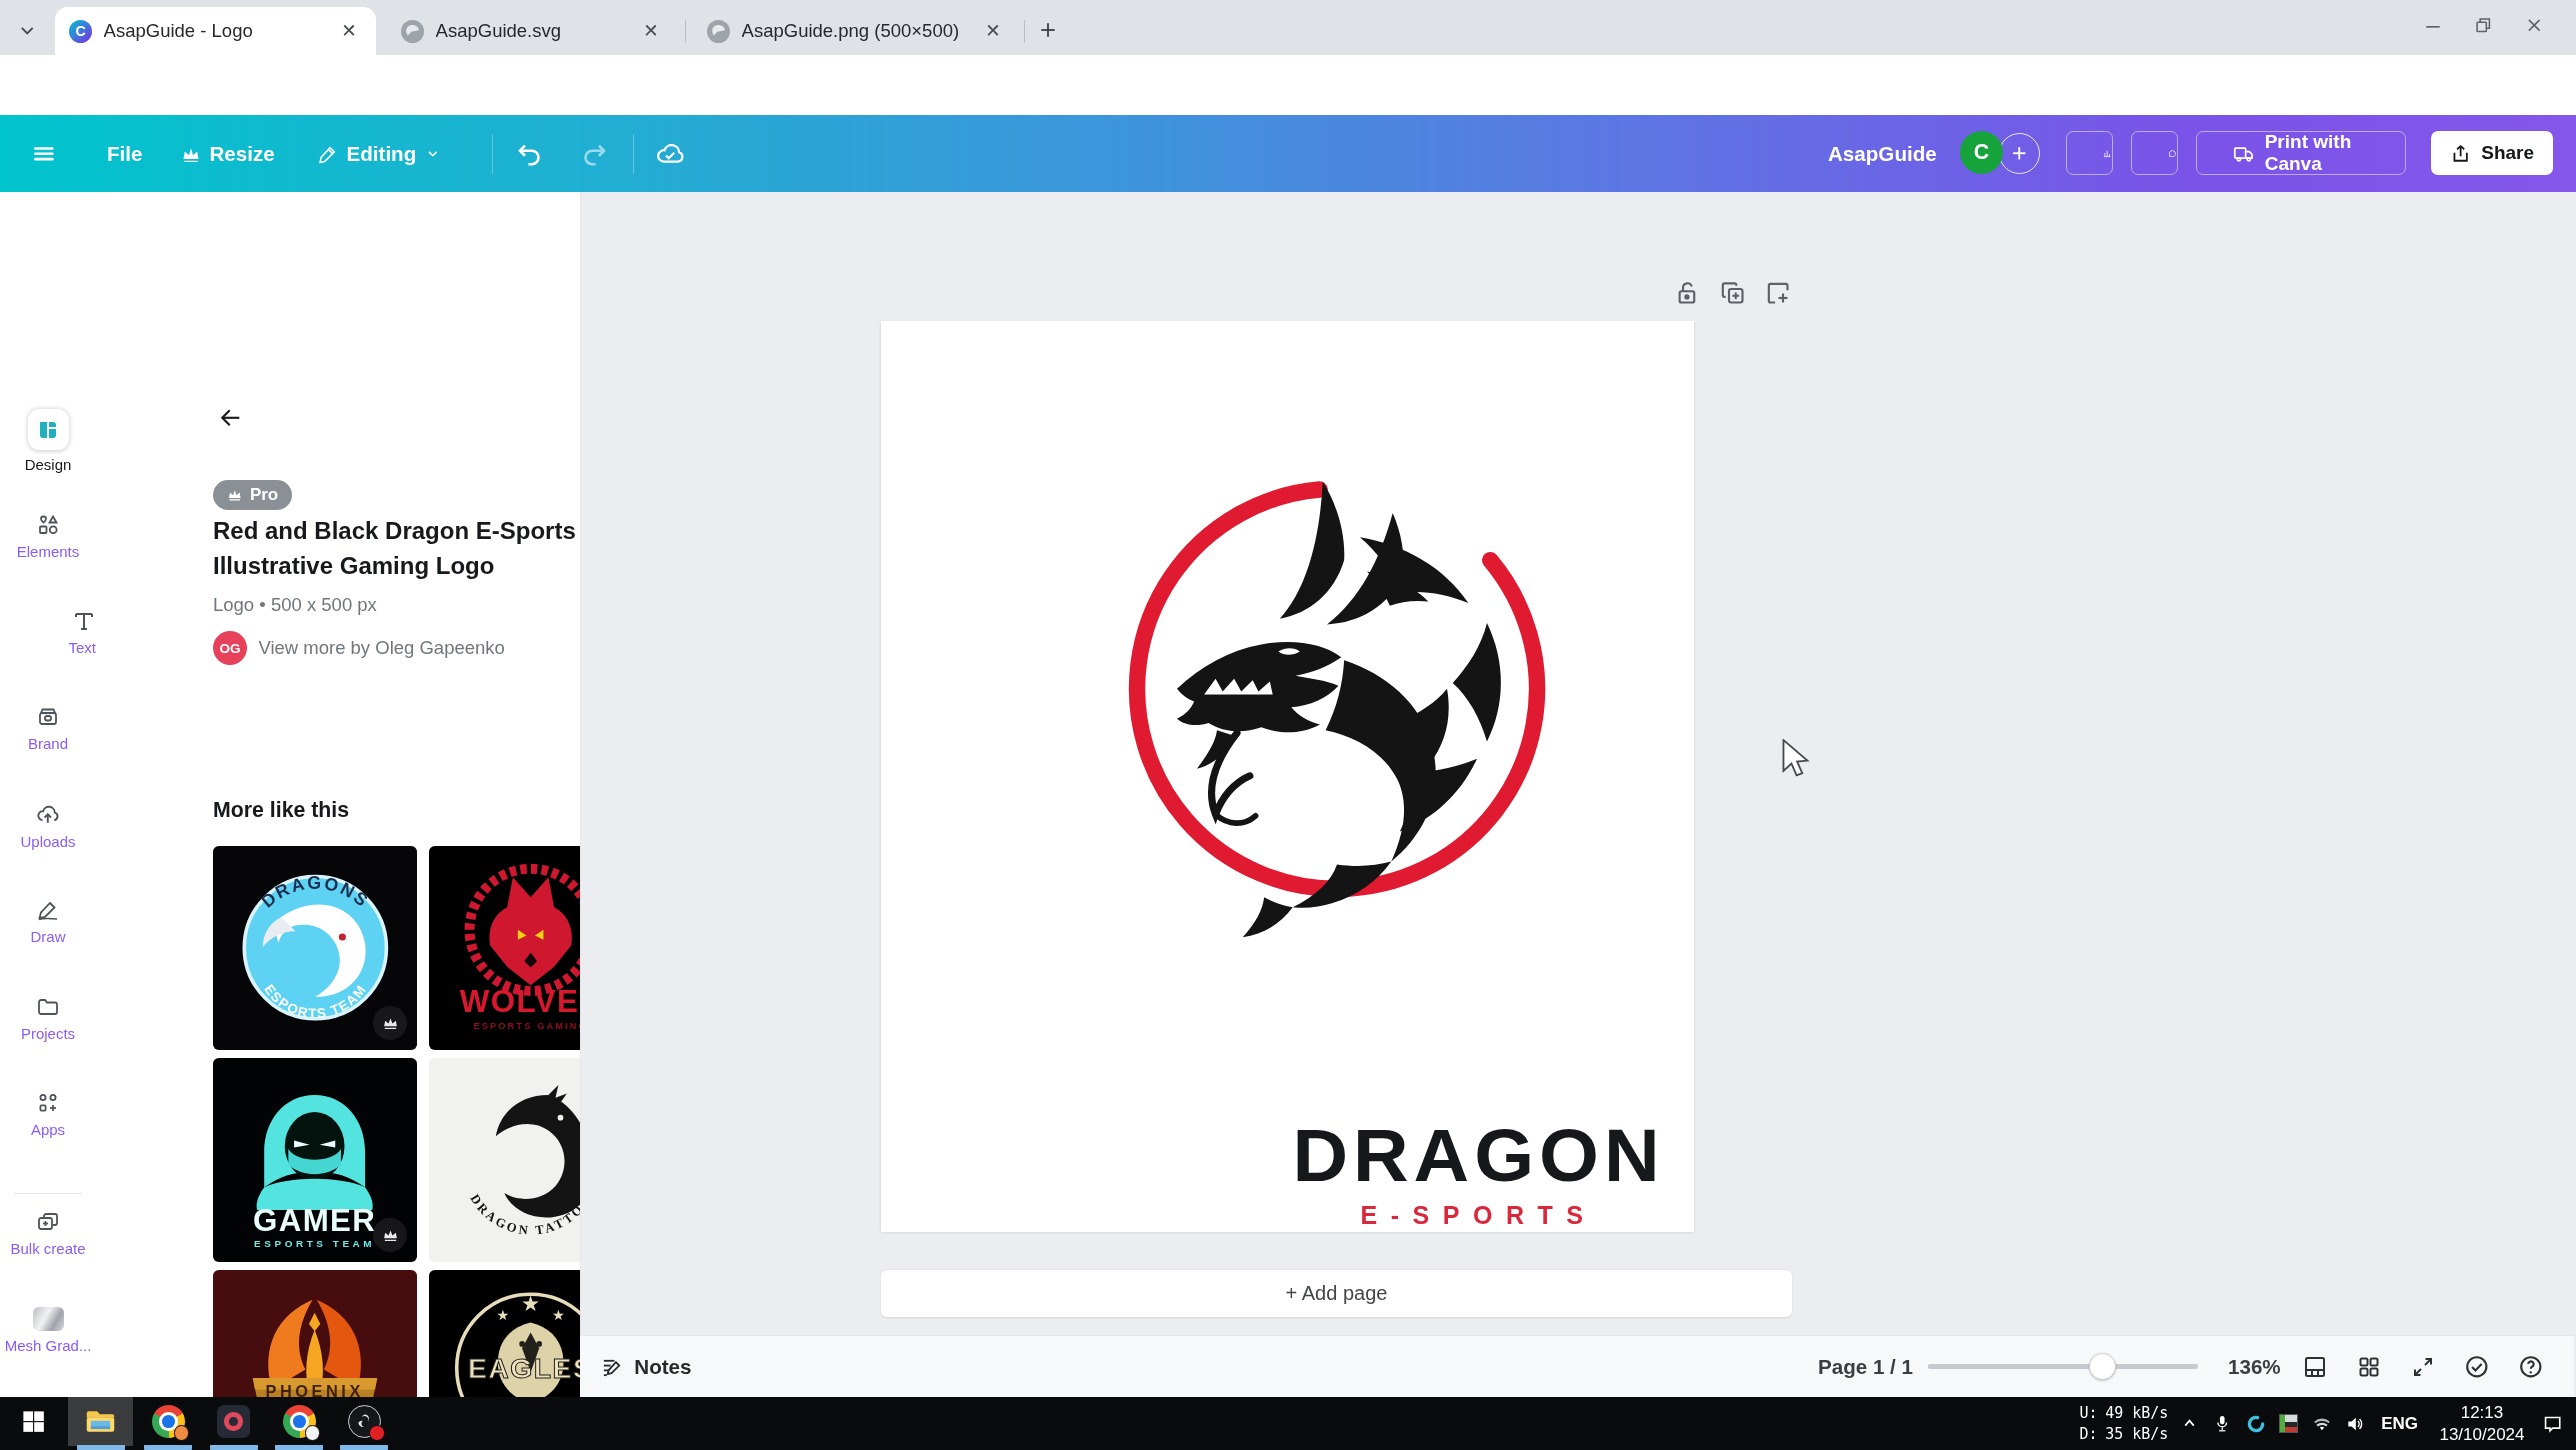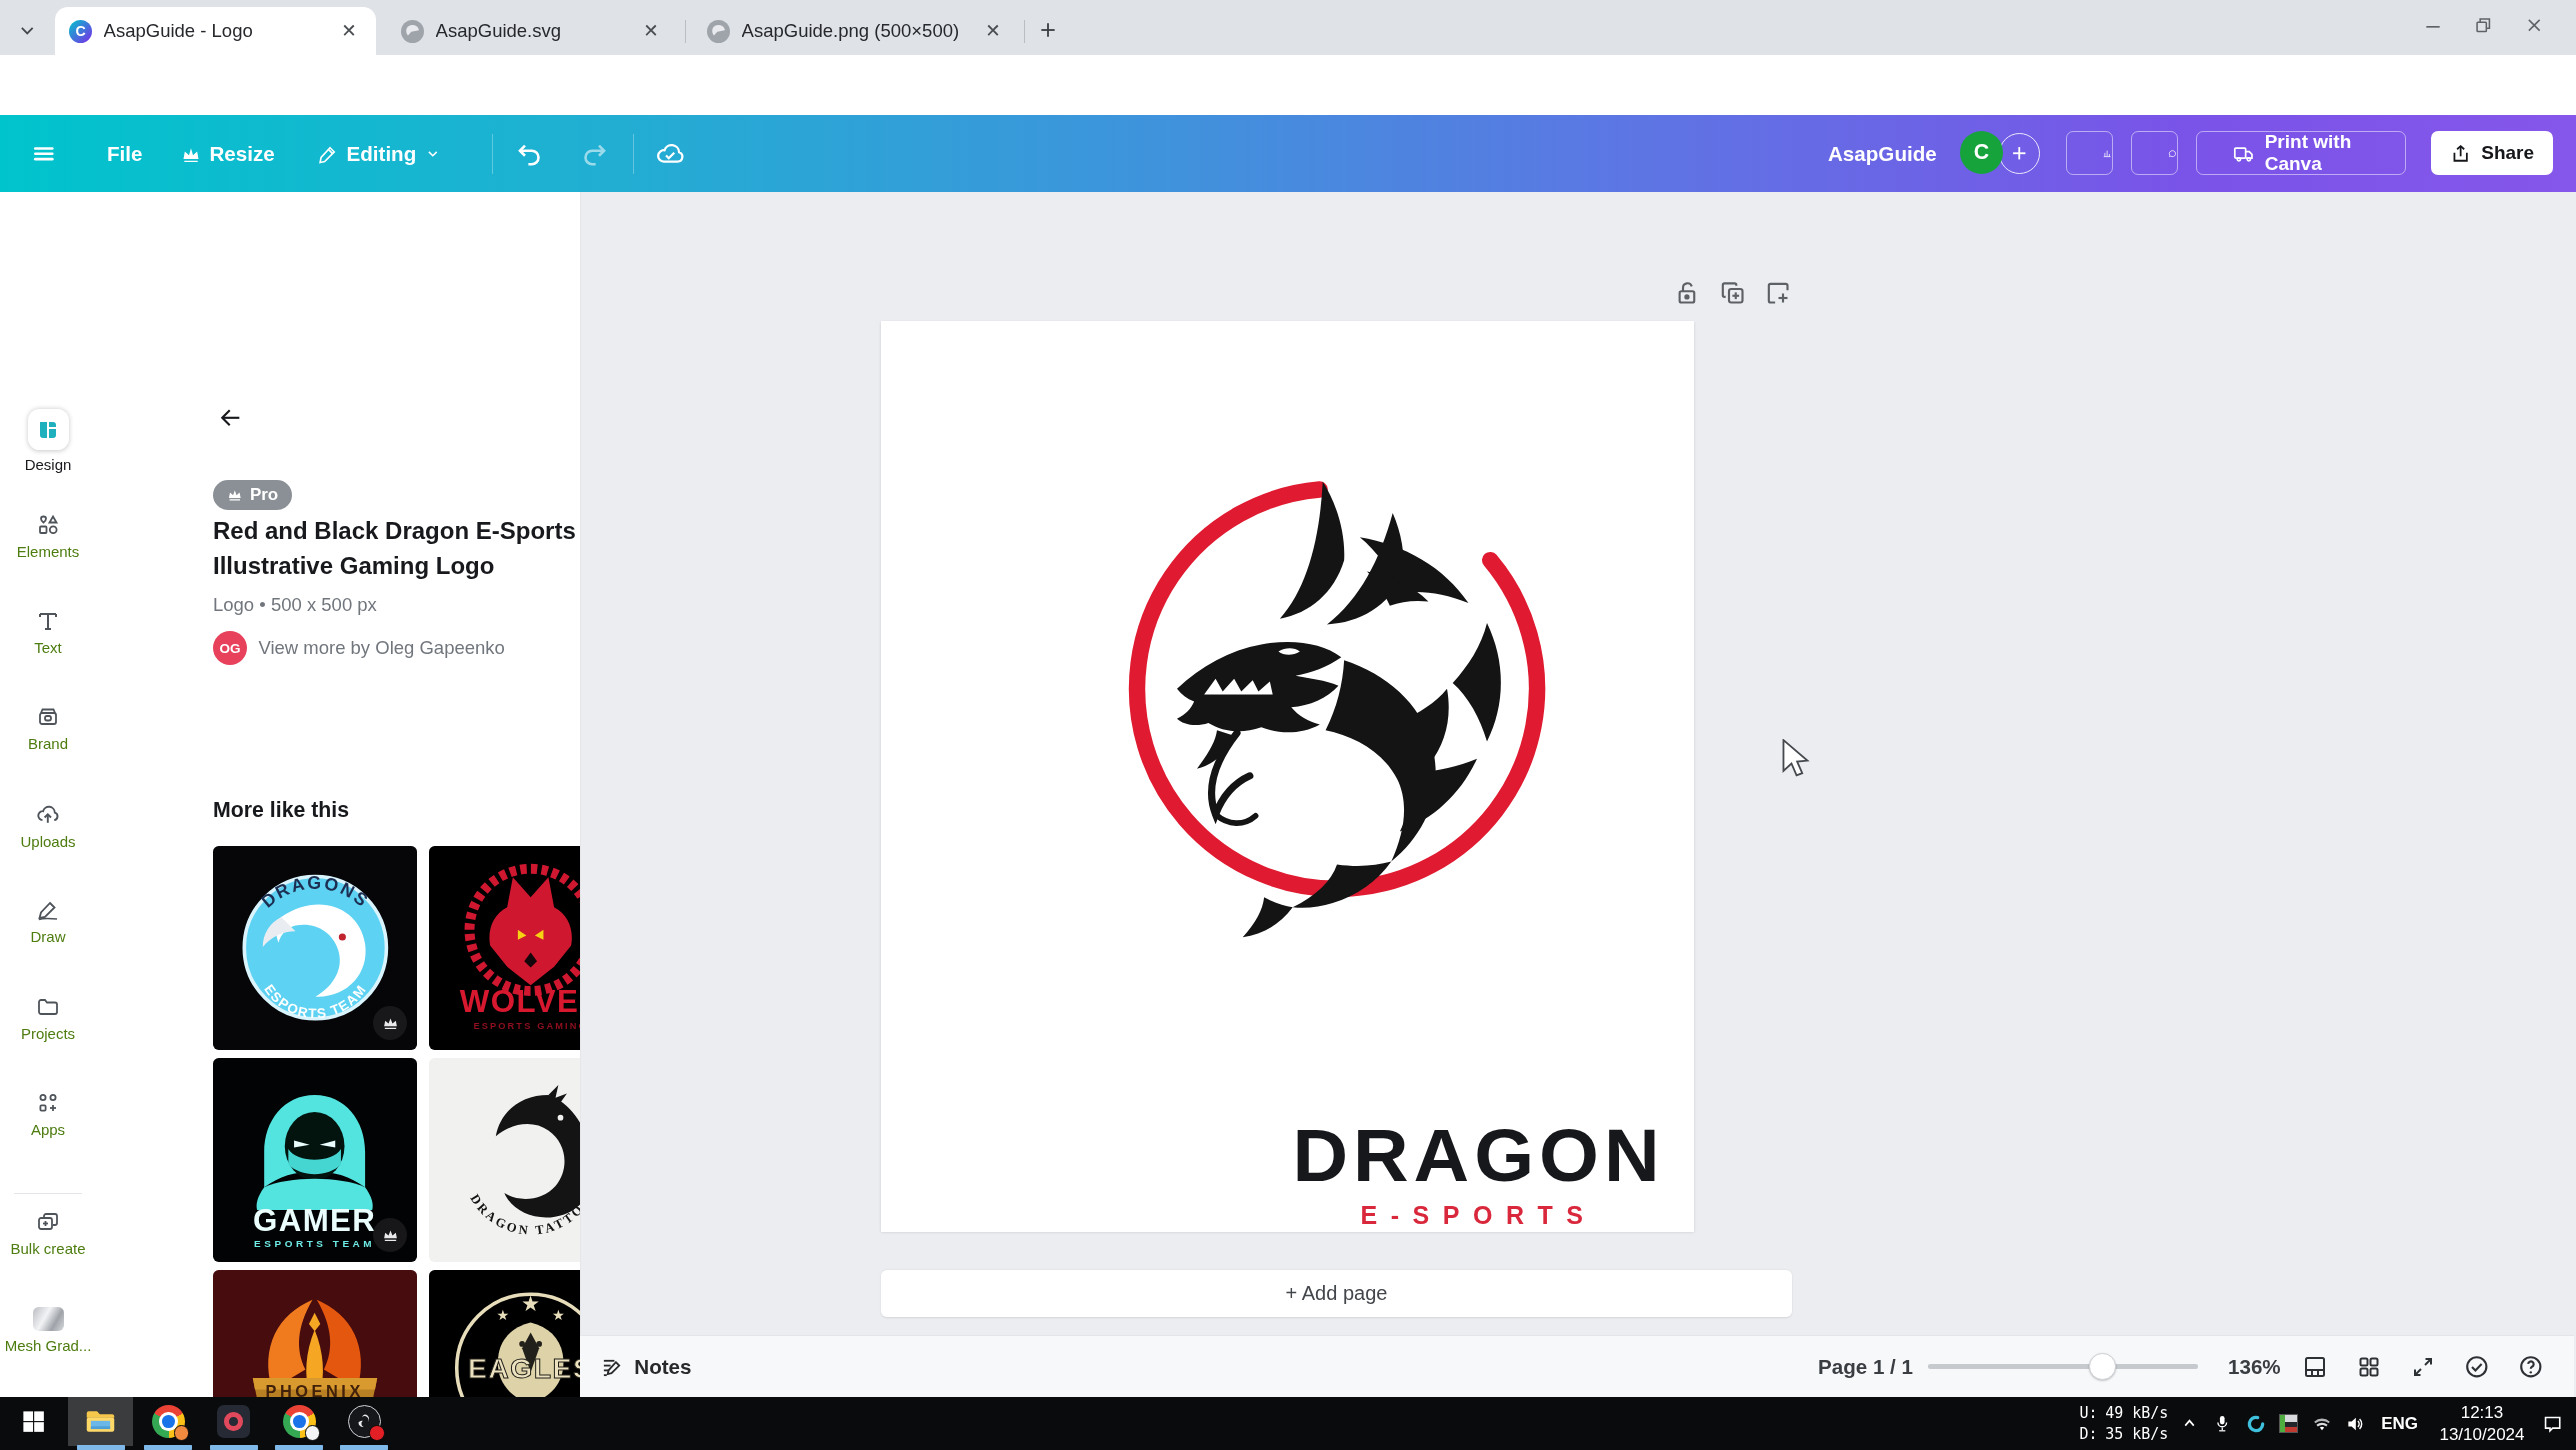--- a/index.html
+++ b/index.html
@@ -39,21 +39,21 @@
   .cheader .item{position:absolute;top:0;height:77px;display:flex;align-items:center;gap:8.5px;font-size:20.6px;font-weight:600;}
   .hsep{position:absolute;top:18.5px;width:0.7px;height:40px;background:rgba(255,255,255,.3);}
   .hbtn{position:absolute;top:16.3px;height:44px;border:0.7px solid rgba(255,255,255,.5);border-radius:7.1px;display:flex;align-items:center;justify-content:center;gap:10px;color:#fff;font-size:19px;font-weight:600;padding-left:36px;}
   .share-btn{position:absolute;left:2431px;top:16.3px;width:122px;height:44px;background:#fff;border-radius:7.1px;display:flex;align-items:center;justify-content:center;gap:10px;color:#15171a;font-size:19px;font-weight:700;}
   .avatar-green{position:absolute;left:1960px;top:16.3px;width:43px;height:43px;border-radius:50%;background:#16a33c;color:#fff;font-weight:700;font-size:21.3px;display:flex;align-items:center;justify-content:center;z-index:2;}
   .plus-circle{position:absolute;left:1999px;top:18px;width:41px;height:41px;border-radius:50%;border:1.4px solid rgba(255,255,255,.85);display:flex;align-items:center;justify-content:center;}
 
   
   .rail{position:absolute;left:0;top:192px;width:96px;height:1205px;background:#fff;}
   .rail-item{position:absolute;left:0;width:96px;display:flex;flex-direction:column;align-items:center;gap:5.7px;color:#43474d;}
-  .rail-item .lbl{font-size:15px;color:#4d7c0f;white-space:nowrap;}
+  .rail-item .lbl{font-size:15px;color:#8b5cf6;white-space:nowrap;}
   .rail-card{width:41px;height:41px;border-radius:11.4px;background:#fff;box-shadow:0 0.7px 5.7px rgba(0,0,0,.22);display:flex;align-items:center;justify-content:center;}
   .rail-div{position:absolute;left:14.2px;width:68px;height:0.7px;background:#e2e4e8;}
 
   
   .panel{position:absolute;left:96px;top:192px;width:484px;height:1205px;background:#fff;}
   .backarrow{position:absolute;left:119px;top:210px;width:31px;height:31px;color:#17191c;display:flex;align-items:center;justify-content:center;}
   .pro-pill{position:absolute;left:117px;top:288px;height:30px;padding:0 14.2px;border-radius:15px;background:#8b9096;color:#fff;display:flex;align-items:center;gap:7.1px;font-size:17px;font-weight:700;}
   .ptitle{position:absolute;left:117px;top:321px;width:402px;font-size:24px;line-height:35px;font-weight:600;color:#17191c;}
   .pmeta{position:absolute;left:117px;top:402px;font-size:18.5px;color:#71767d;}
   .owner{position:absolute;left:117px;top:439px;display:flex;align-items:center;gap:11.4px;}
@@ -315,21 +315,21 @@
   <div class="rail-item" style="top:321px;">
     <svg width="24" height="24" viewBox="0 0 24 24" fill="none" stroke="#4f545b" stroke-width="1.8">
         <path d="M7.5 3.5c1.6 0 2.5 1.2 2.5 2.3C10 7.6 7.5 9.5 7.5 9.5S5 7.6 5 5.8c0-1.1.9-2.3 2.5-2.3z"></path>
         <path d="M17 3.5l3.5 6h-7z"></path>
         <rect x="4" y="13.5" width="6.5" height="6.5" rx="1"></rect>
         <circle cx="17.2" cy="16.8" r="3.4"></circle>
       </svg>
     <div class="lbl">Elements</div>
   </div>
 
-  <div class="rail-item" style="top:417px;">
+  <div class="rail-item" style="top:417px;align-items:flex-end;">
     <svg width="24" height="24" viewBox="0 0 24 24" fill="none" stroke="#4f545b" stroke-width="2">
         <line x1="4" y1="5" x2="20" y2="5"></line>
         <line x1="4" y1="5" x2="4" y2="8"></line>
         <line x1="20" y1="5" x2="20" y2="8"></line>
         <line x1="12" y1="5" x2="12" y2="20"></line>
         <line x1="9" y1="20" x2="15" y2="20"></line>
       </svg>
     <div class="lbl">Text</div>
   </div>
 

